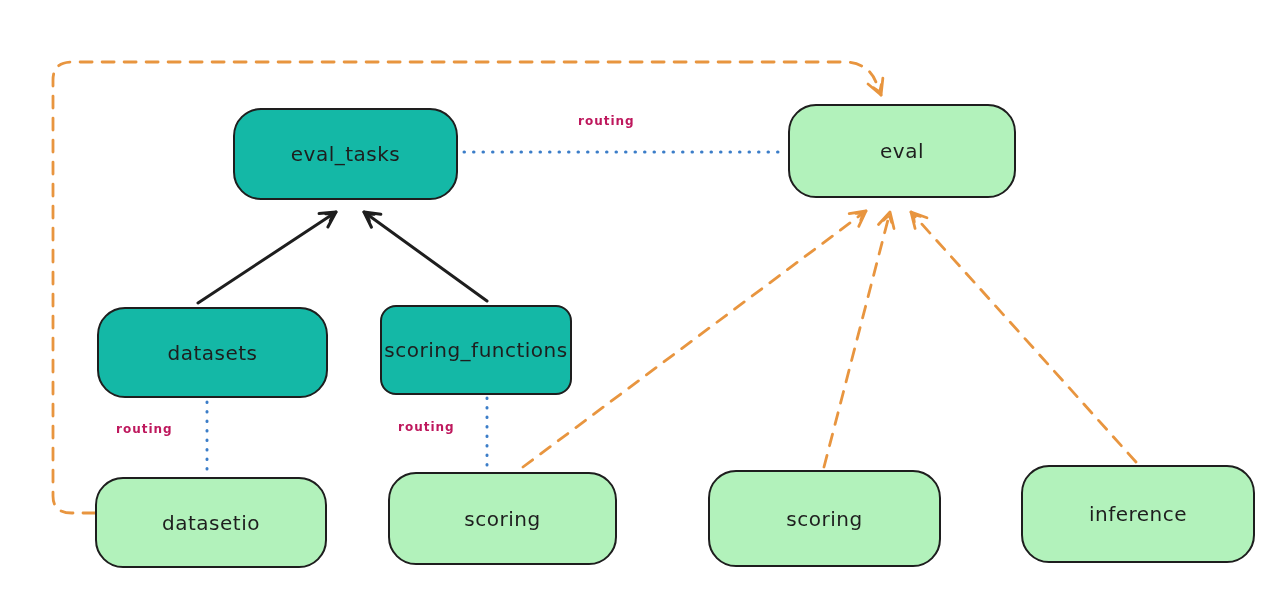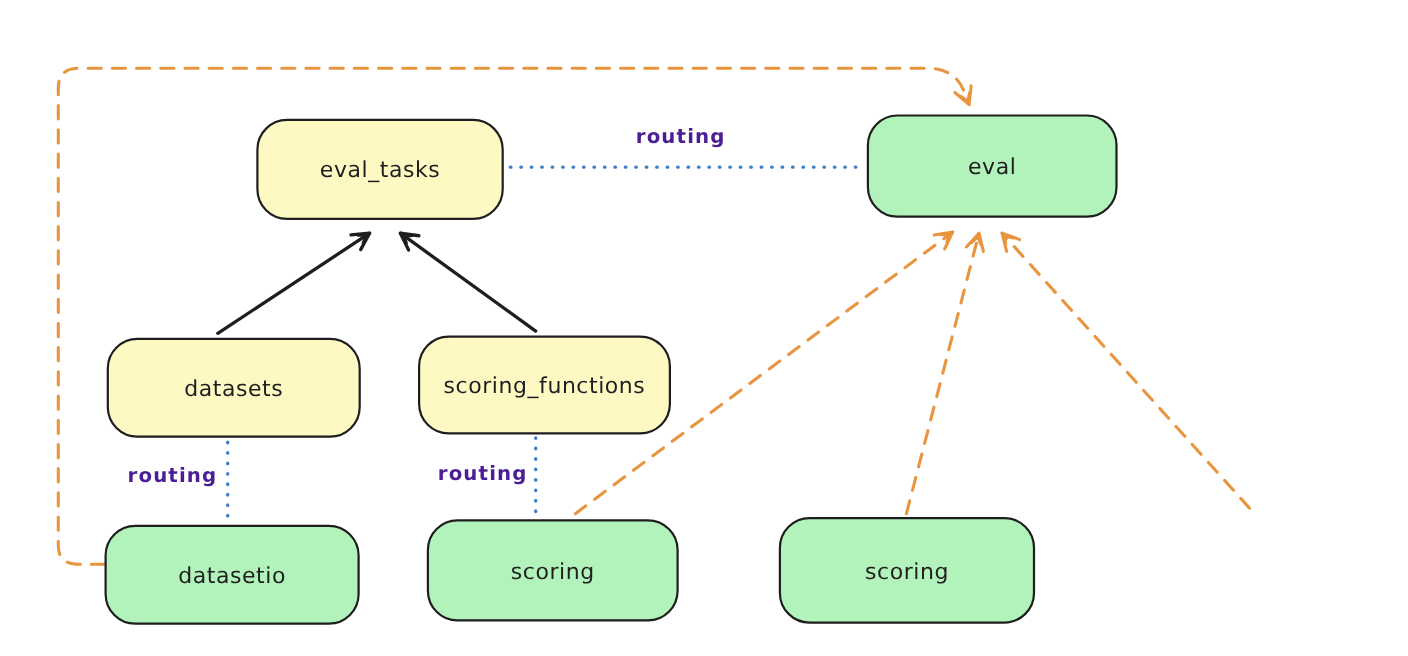--- a/index.html
+++ b/index.html
@@ -21,37 +21,37 @@
     box-sizing: border-box;
     border: 2.6px solid #1e1e1e;
     border-radius: 28px;
     display: flex;
     align-items: center;
     justify-content: center;
     font-size: 20px;
     color: #1e1e1e;
     letter-spacing: 0.5px;
   }
-  .node.blue  { background: #fef9c3; }
+  .node.blue  { background: #14b8a6; }
   .node.green { background: #b2f2bb; }
 
   .n-eval_tasks        { left: 233px; top: 108px; width: 225px; height: 92px; }
   .n-eval              { left: 788px; top: 104px; width: 228px; height: 94px; }
   .n-datasets          { left:  97px; top: 307px; width: 231px; height: 91px; }
-  .n-scoring_functions { left: 380px; top: 305px; width: 230px; height: 90px; }
+  .n-scoring_functions { left: 380px; top: 305px; width: 192px; height: 90px; border-radius: 16px; }
   .n-datasetio         { left:  95px; top: 477px; width: 232px; height: 91px; }
   .n-scoring           { left: 388px; top: 472px; width: 229px; height: 93px; }
   .n-agents            { left: 708px; top: 470px; width: 233px; height: 97px; }
   .n-inference         { left: 1021px; top: 465px; width: 234px; height: 98px; }
 
   .rlabel {
     position: absolute;
-    color: #4c1d95;
+    color: #be185d;
     font-weight: 600;
-    font-size: 18px;
+    font-size: 12px;
     letter-spacing: 1px;
   }
   .rlabel-top      { left: 578px; top: 114px; }
   .rlabel-datasets { left: 116px; top: 422px; }
   .rlabel-scoring  { left: 398px; top: 420px; }
 </style>
 </head>
 <body>
 
 <div class="canvas">
@@ -96,18 +96,21 @@
   </div>
   <div class="node green n-scoring">
     <span>scoring</span>
   </div>
   <div class="node green n-datasetio">
     <span>datasetio</span>
   </div>
   <div class="node green n-agents">
     <span>scoring</span>
   </div>
+  <div class="node green n-inference">
+    <span>inference</span>
+  </div>
 
   <div class="rlabel rlabel-top">routing</div>
   <div class="rlabel rlabel-datasets">routing</div>
   <div class="rlabel rlabel-scoring">routing</div>
 
 </div>
 
 </body></html>

